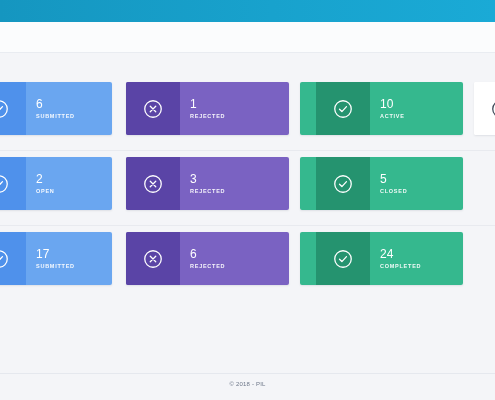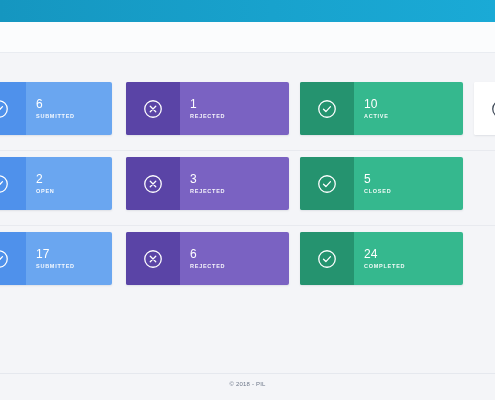--- a/index.html
+++ b/index.html
@@ -99,21 +99,21 @@
     font-weight: 700;
     letter-spacing: .75px;
     color: rgba(255,255,255,.93);
     text-transform: uppercase;
     line-height: 1;
   }
 
   
   .col-1 { left: -28px;  width: 140px; }
   .col-2 { left: 126px;  width: 163px; }
-  .col-3 { left: 300px;  width: 163px; }
+  .col-3 { left: 300px;  width: 163px; padding-left: 16px; }
   .col-4 { left: 474px;  width: 163px; }
 
   
   .v-blue   .card-icon { background: #4f91eb; }
   .v-blue   { background: #6aa6f0; }
 
   .v-purple .card-icon { background: #5a44a6; }
   .v-purple { background: #7a62c2; }
 
   .v-green  .card-icon { background: #25936f; }

